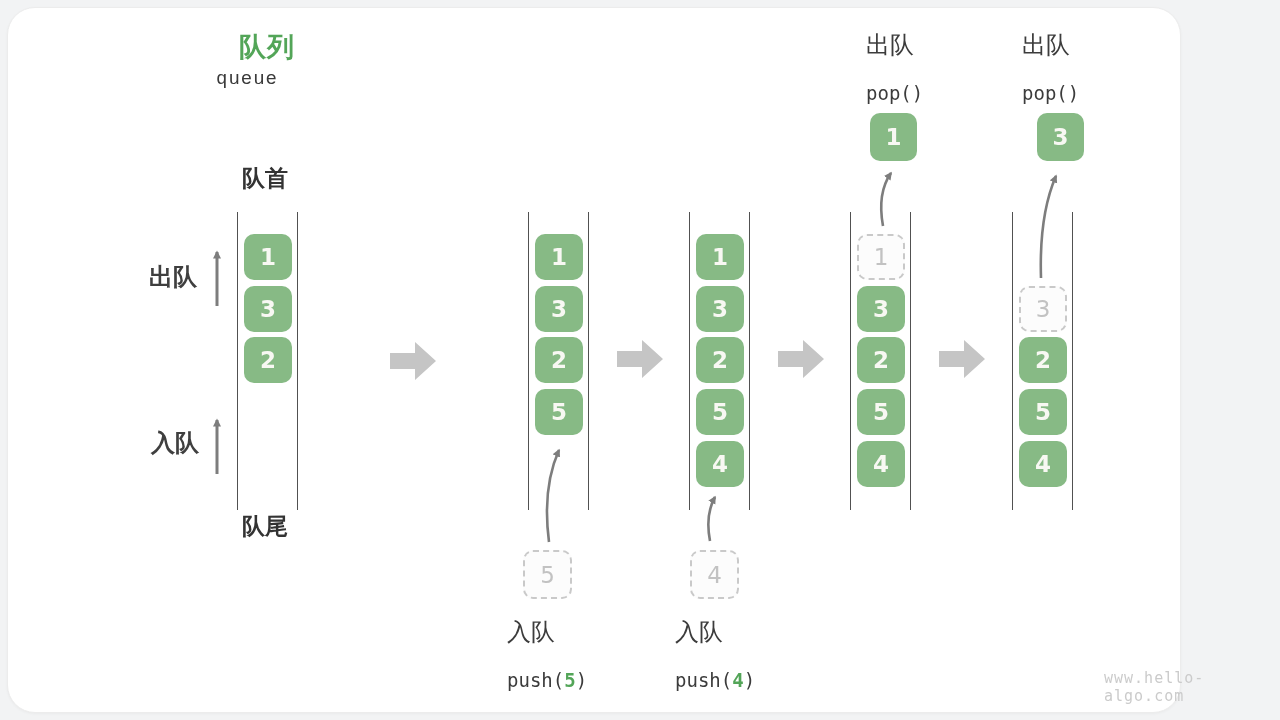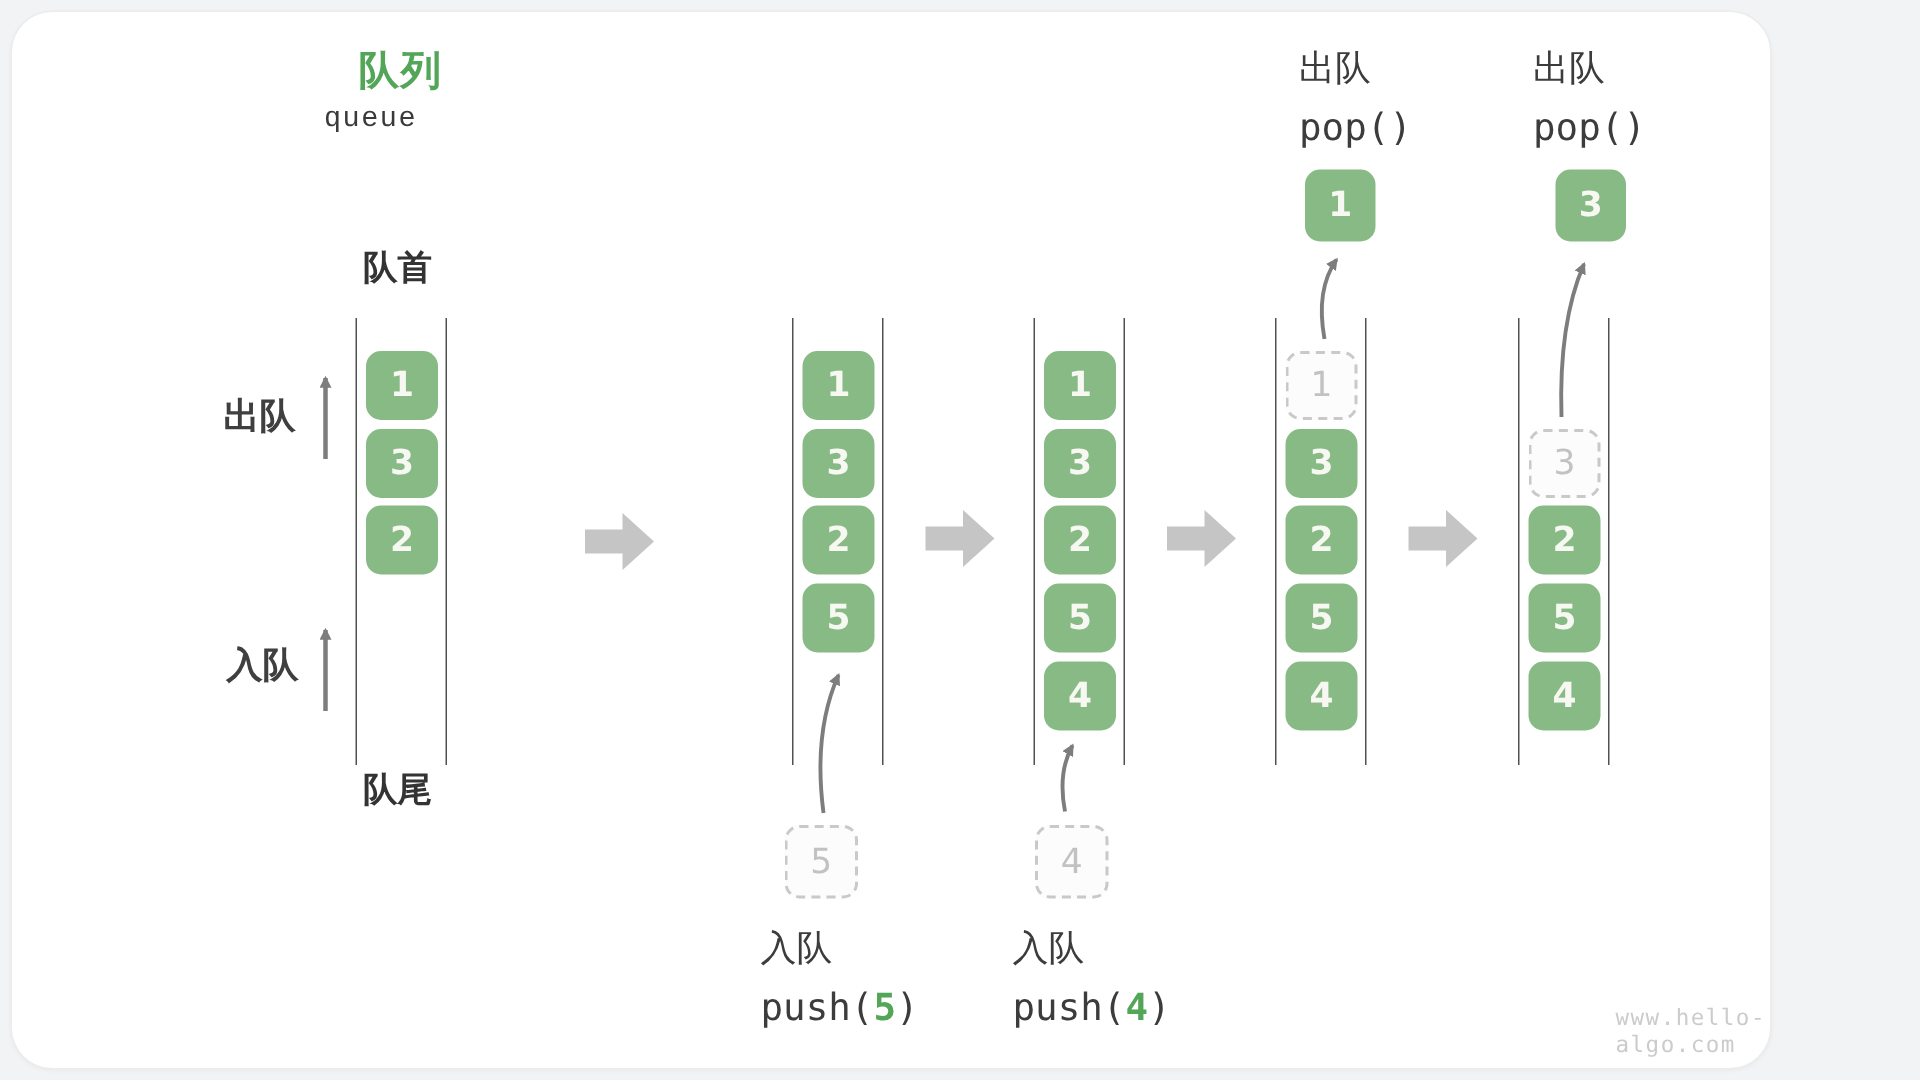--- a/index.html
+++ b/index.html
@@ -50,31 +50,31 @@
     box-sizing:border-box;font-weight:normal;
   }
   .staged{width:49px;height:49px;}
   .st2{left:523px;top:550px;} .st3{left:690px;top:550px;}
   .popped{width:47px;height:48px;}
   .pp4{left:870px;top:113px;} .pp5{left:1037px;top:113px;}
   
   .op{position:absolute;color:#3c3c3c;}
   .op .action{font-size:24px;color:#3c3c3c;}
   .op .code{
-    margin-top:9px;font-family:"DejaVu Sans Mono", monospace;
-    font-size:25px;color:#3c3c3c;white-space:nowrap;
+    margin-top:21px;font-family:"DejaVu Sans Mono", monospace;
+    font-size:19px;color:#3c3c3c;white-space:nowrap;
   }
   .op .code .arg{color:#53a558;font-weight:bold;}
   .op-pop1{left:866px;top:29px;}
   .op-pop2{left:1022px;top:29px;}
   .op-push5{left:507px;top:616px;}
   .op-push4{left:675px;top:616px;}
   
   .watermark{
-    left:1077px;top:669px;font-family:"DejaVu Sans Mono", monospace;
+    left:1104px;top:669px;font-family:"DejaVu Sans Mono", monospace;
     font-size:15px;color:#cbcbcb;letter-spacing:1px;
   }
   svg.overlay{position:absolute;left:0;top:0;pointer-events:none;}
 </style>
 </head>
 <body>
 
 <div class="canvas">
   <div class="card"></div>
 

